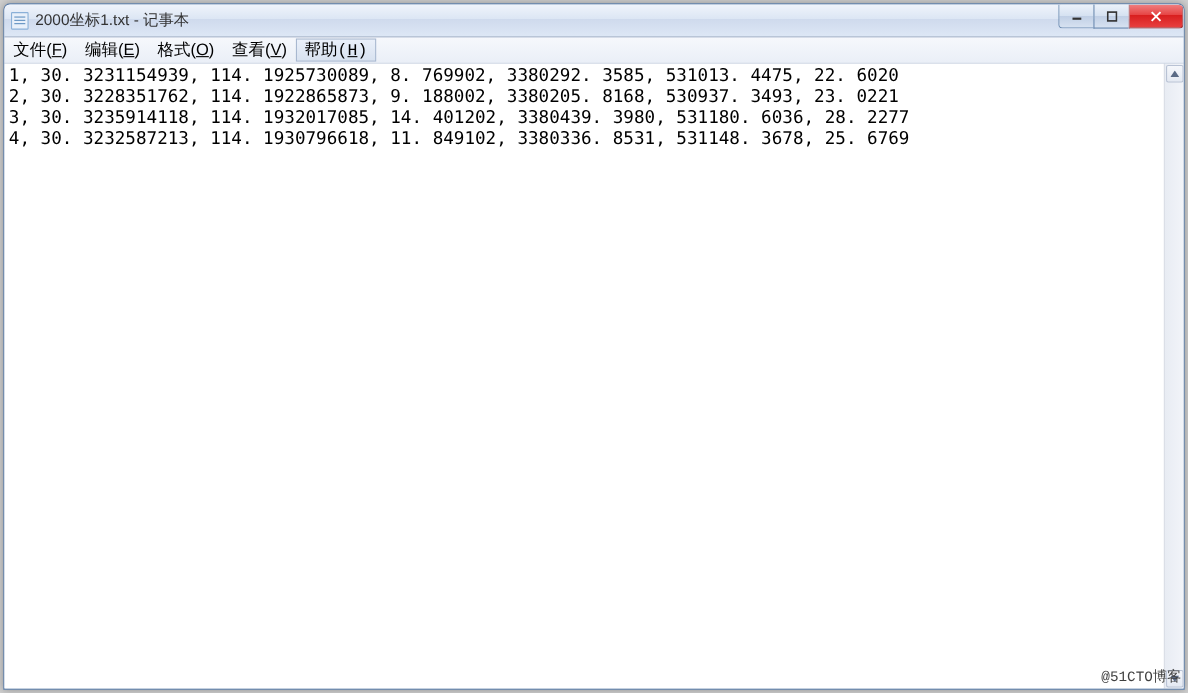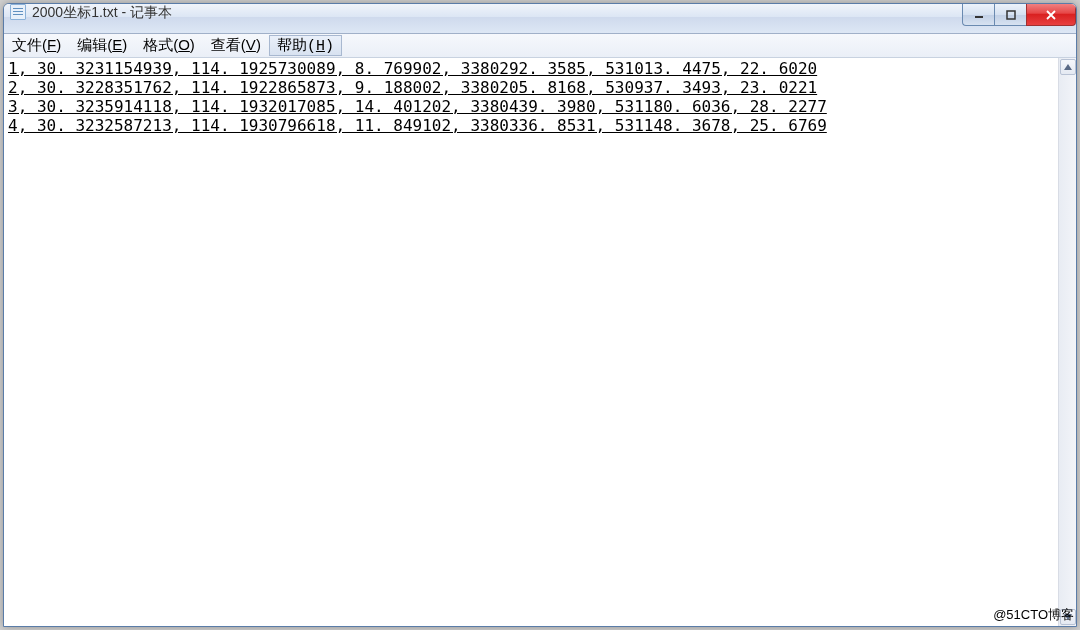--- a/index.html
+++ b/index.html
@@ -24,21 +24,21 @@
       border: 1px solid #5a7ca8;
       border-radius: 6px 6px 0 0;
       overflow: hidden;
       box-shadow: 0 0 8px rgba(0,0,0,0.3);
     }
     .titlebar {
       height: 30px;
       background: linear-gradient(to bottom, #f0f4fb 0%, #dce6f4 45%, #cfdaed 46%, #dde7f5 100%);
       border-bottom: 1px solid #a0b0c8;
       display: flex;
-      align-items: flex-start;
+      align-items: center;
       padding-left: 6px;
       position: relative;
     }
     .titlebar-icon {
       width: 16px;
       height: 16px;
       margin-right: 6px;
       background: #e8f0fa;
       border: 1px solid #8ab0d8;
       border-radius: 1px;
@@ -120,21 +120,20 @@
       padding: 0 7px;
       font-family: Liberation Mono, monospace;
     }
     .content-wrapper {
       position: absolute;
       top: 54px;
       left: 0;
       right: 0;
       bottom: 0;
       display: flex;
-      text-decoration: underline;
     }
     .text-area {
       flex: 1;
       background: #fff;
       font-family: "SimSun", "NSimSun", monospace;
       font-size: 16px;
       line-height: 19px;
       padding: 1px 4px;
       color: #000;
       white-space: pre;
@@ -164,22 +163,22 @@
       bottom: 0;
     }
     .scroll-arrow svg {
       fill: #5a6a85;
     }
     .watermark {
       position: absolute;
       right: 6px;
       bottom: 6px;
       font-size: 13px;
-      color: #000000;
-      font-family: Liberation Sans, sans-serif;
+      color: #404040;
+      font-family: Liberation Mono, monospace;
       pointer-events: none;
     }
   </style>
 </head>
 <body>
 
 <div class="window">
   <div class="titlebar">
     <div class="titlebar-icon"></div>
     <div class="titlebar-text">2000坐标1.txt - 记事本</div>

